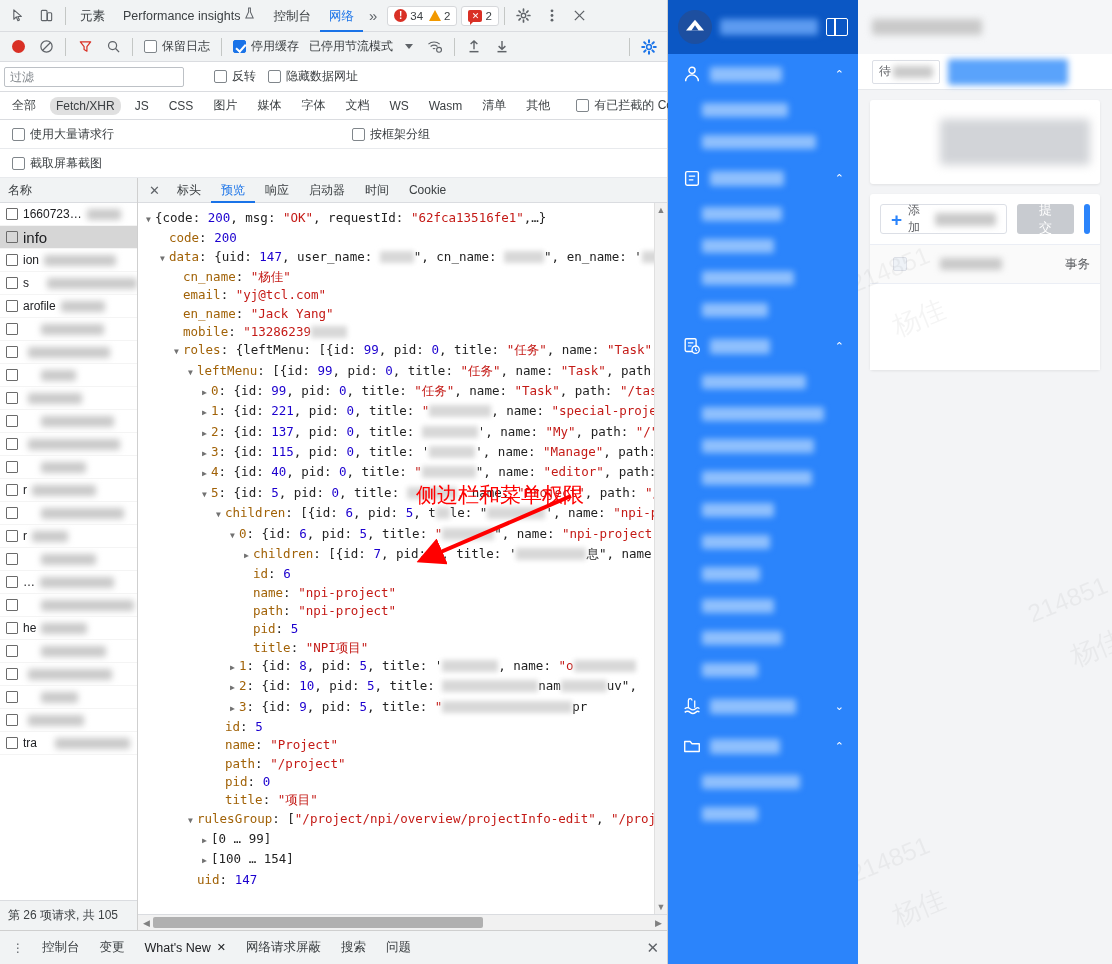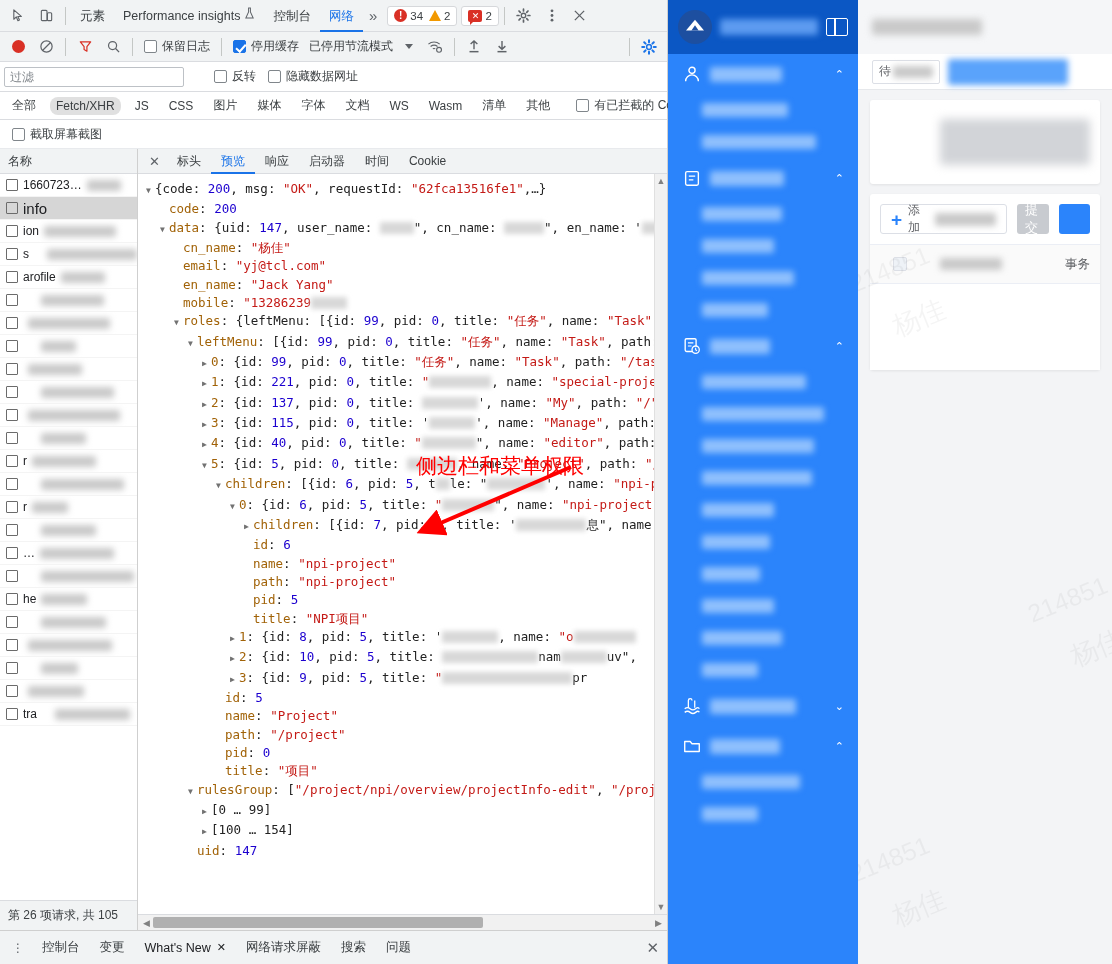--- a/index.html
+++ b/index.html
@@ -249,21 +249,21 @@
   .c1-blur { width: 150px; height: 46px; background:#d2d4d8; filter: blur(5px); border-radius:3px;}
   .card.c2 { padding: 0; }
   .c2-toolbar { display:flex; align-items:center; gap: 10px; padding: 10px; }
   .btn-add {
     border: 1px solid #dcdfe6; border-radius: 3px; height: 30px; flex:1 1 auto;
     display:flex; align-items:center; gap: 6px; padding: 0 10px; cursor:pointer; background: #fff;
   }
   .plus { color: #2b84fb; font-size: 19px; font-weight: bold; line-height: 1;}
   .btn-add .addlbl { height: 13px; width: 70px; background:#c9c9c9; filter: blur(3.2px); border-radius:2px;}
   .btn-grey {
-    background: #c8cbd0; color: #fff; border-radius: 3px; height: 30px; padding: 0 8px;
+    background: #c8cbd0; color: #fff; border-radius: 3px; height: 30px; padding: 0 22px;
     display:flex; align-items:center; justify-content:center; font-size: 13px; cursor:pointer; filter: blur(0.35px);
   }
   .btn-blue { background: #2b84fb; border-radius: 3px; height: 30px; width: 52px; cursor:pointer;}
   .tbl-head {
     display:flex; align-items:center; height: 40px; border-top: 1px solid #ebeef5;
     border-bottom: 1px solid #ebeef5; background:#fafafa;
   }
   .th { font-size: 12.5px; color: #606266; padding: 0 10px; display:flex; align-items:center;}
   .th.cbcol { width: 60px; justify-content:center; }
   .th-cb { width: 14px; height: 14px; border:1px solid #dcdfe6; border-radius:2px; background:#eef2f7;}
@@ -441,20 +441,34 @@
       <span class="type-chip">WS</span>
       <span class="type-chip">Wasm</span>
       <span class="type-chip">清单</span>
       <span class="type-chip">其他</span>
       <label class="ckwrap" style="margin-left:6px;">
         <span class="cbx"></span>
         <span class="ck-label">有已拦截的 Cookie</span>
       </label>
     </div>
 
+    <div class="dt-optrow split">
+      <div class="col1">
+        <label class="ckwrap">
+          <span class="cbx"></span>
+          <span class="ck-label">使用大量请求行</span>
+        </label>
+      </div>
+      <div class="col2">
+        <label class="ckwrap">
+          <span class="cbx"></span>
+          <span class="ck-label">按框架分组</span>
+        </label>
+      </div>
+    </div>
     <div class="dt-optrow split">
       <div class="col2">
         <label class="ckwrap">
           <span class="cbx"></span>
           <span class="ck-label">截取屏幕截图</span>
         </label>
       </div>
     </div>
 
     <div class="dt-split">

